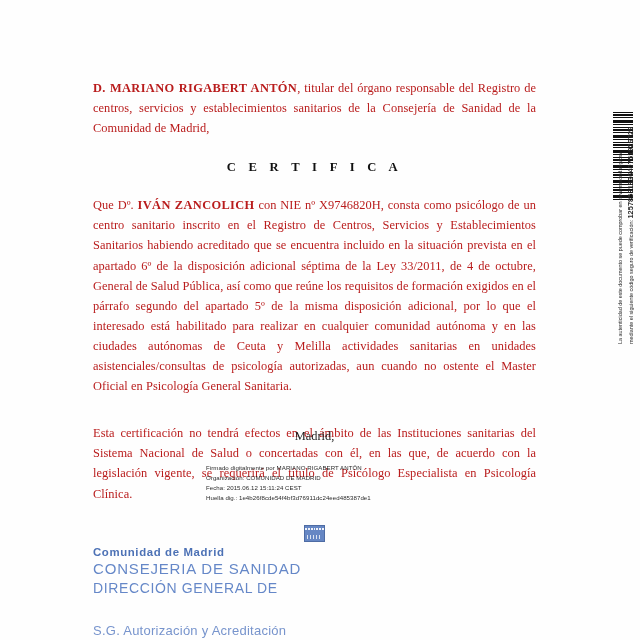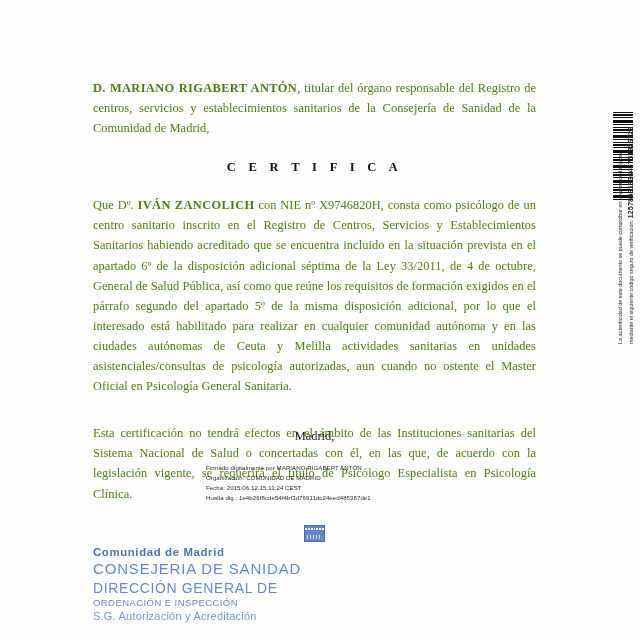--- a/index.html
+++ b/index.html
@@ -29,21 +29,21 @@
     left: 93px;
     top: 78px;
     width: 443px;
   }
 
   .para {
     text-align: justify;
     font-size: 12.4px;
     line-height: 1.62;
     margin: 0 0 13px 0;
-    color: #4d7c0f;
+    color: #b91c1c;
     letter-spacing: .005em;
   }
 
   .para.tight { margin-bottom: 0; }
 
   .bold-name {
     font-weight: bold;
     letter-spacing: .03em;
   }
 
@@ -147,24 +147,25 @@
     color: #5a7fc4;
     line-height: 1.3;
   }
   .seal-l4 {
     font-size: 9.5px;
     letter-spacing: .045em;
     color: #5a7fc4;
     line-height: 1.3;
   }
   .seal-l5 {
-    font-size: 11px;
+    font-size: 13px;
     letter-spacing: .02em;
     color: #6d8cc9;
     line-height: 1.35;
+    margin-top: 25px;
   }
 
   
   .csv-strip {
     position: absolute;
     right: 4px;
     top: 112px;
     width: 26px;
     height: 360px;
   }
@@ -247,21 +248,20 @@
             <i></i>
             <i></i>
             <i></i>
             <i></i>
         </span>
         <span class="wave"></span>
       </span>
       <div class="seal-title">Comunidad de Madrid</div>
       <div class="seal-l2">CONSEJERIA DE SANIDAD</div>
       <div class="seal-l3">DIRECCIÓN GENERAL DE</div>
-      <div class="seal-l4">ORDENACIÓN E INSPECCIÓN</div>
       <div class="seal-l5">S.G. Autorización y Acreditación</div>
     </div>
 
   </div>
 
   <div class="csv-strip">
     <div class="barcode"></div>
     <div class="csv-text">
       <div>La autenticidad de este documento se puede comprobar en www.madrid.org/csv</div>
       <div class="csv-line2"><span>mediante el siguiente código seguro de verificación: </span><span class="code">1257853183640751926729</span></div>

